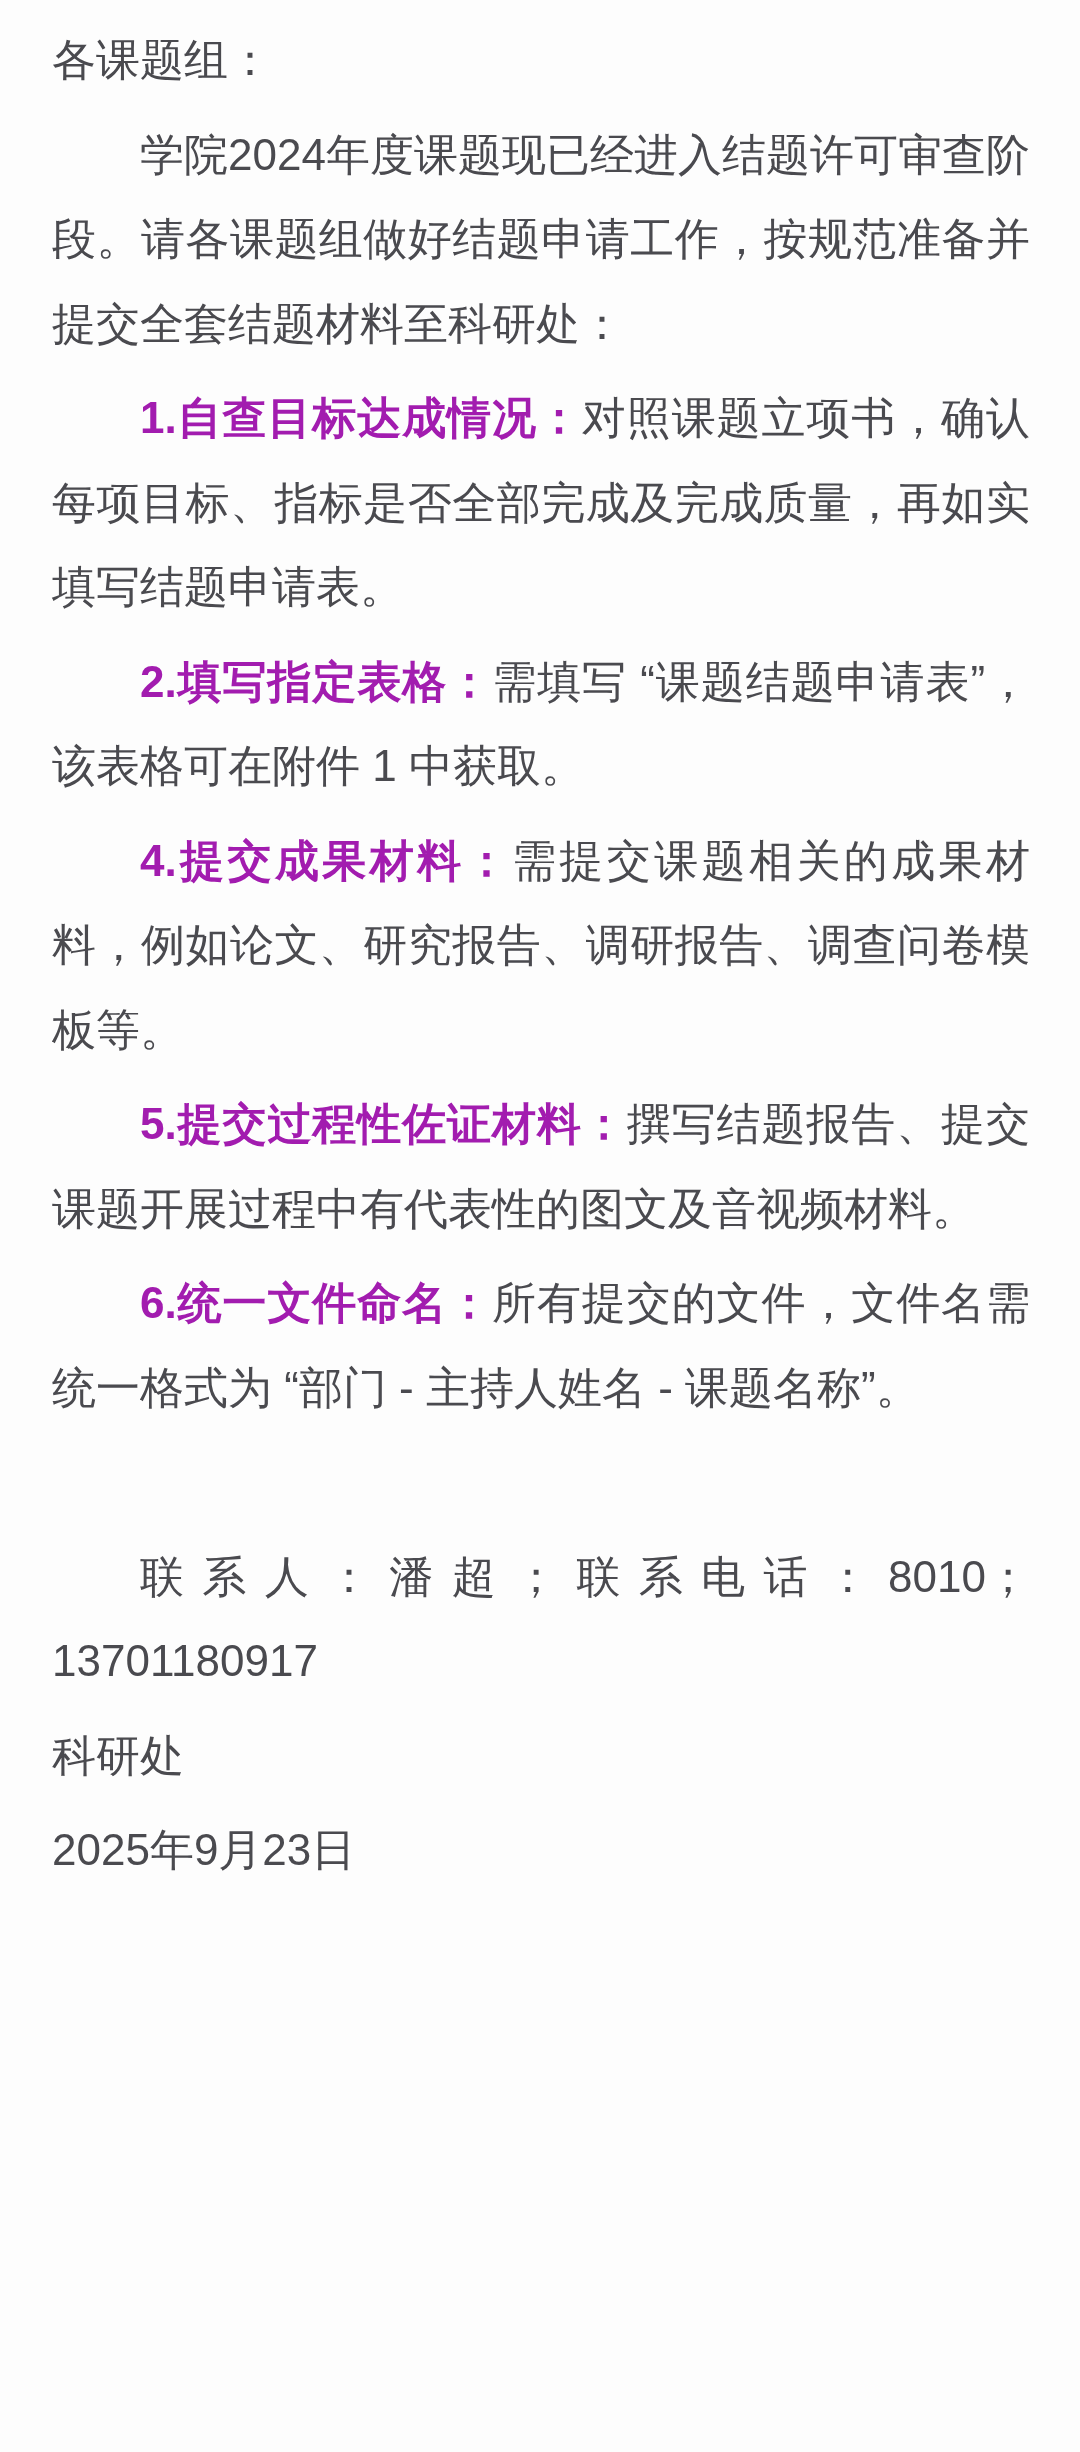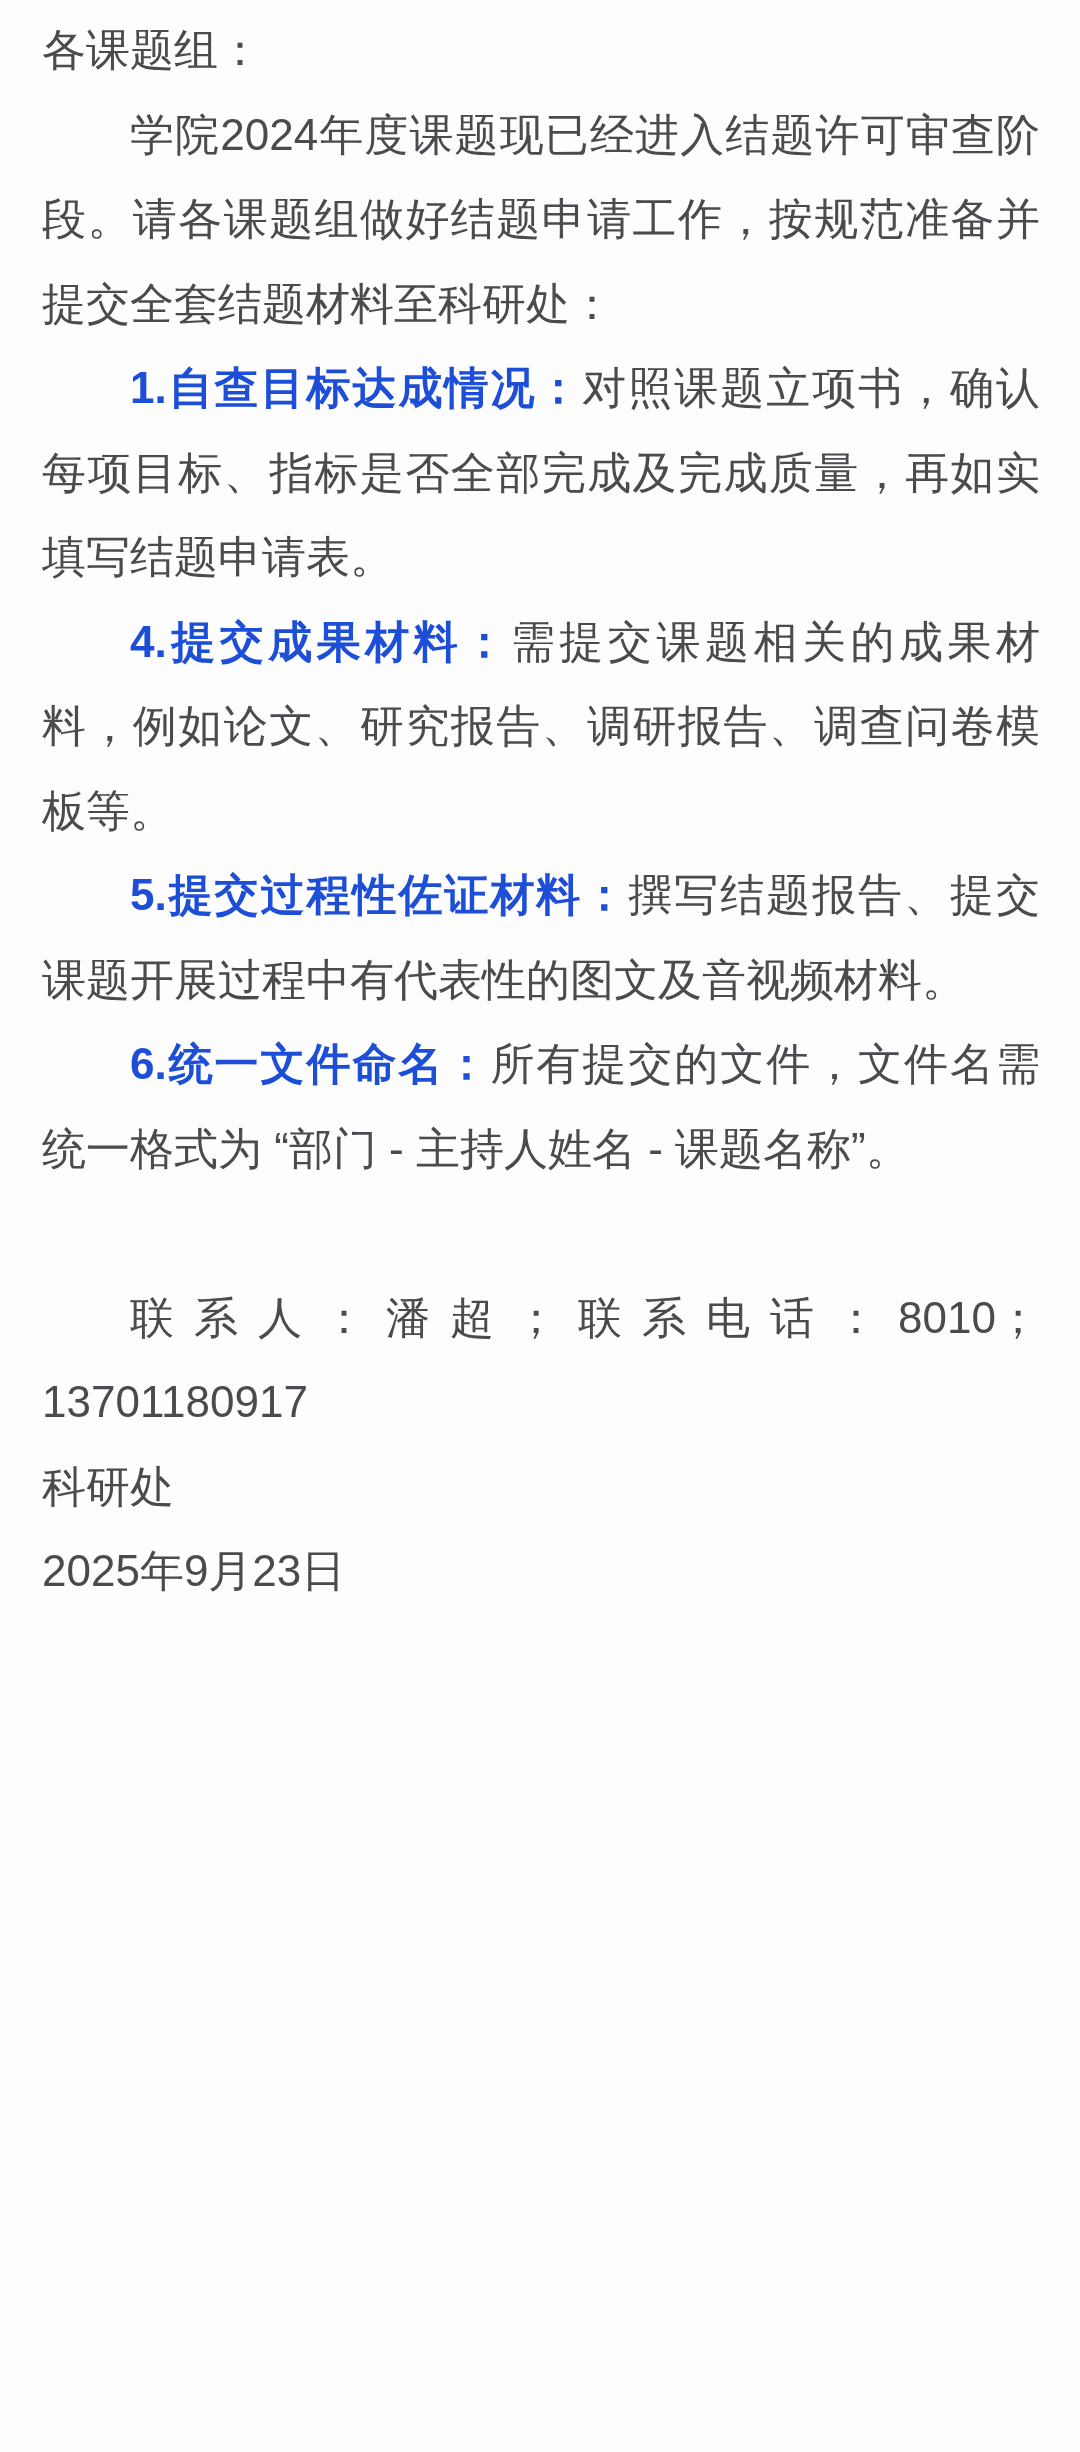--- a/index.html
+++ b/index.html
@@ -13,49 +13,50 @@
     height: 2452px;
     padding: 8px 40px 0 42px;
     background: #fdfdfd;
     color: #4a4a4f;
     font-family: "Liberation Sans", "DejaVu Sans", sans-serif;
     font-size: 44px;
     line-height: 84.5px;
     overflow: hidden;
   }
   .doc p {
-    margin: 0;
+    margin: 10px;
     text-align: justify;
     text-justify: inter-ideograph;
   }
   .indent {
     text-indent: 2em;
   }
   .b {
     font-weight: 700;
-    color: #1d4ed8;
+    color: #a21caf;
   }
   .right {
     text-align: center;
   }
   .spacer {
     height: 84.5px;
   }
 </style>
 </head>
 <body>
 
 <div class="doc">
 
   <p>各课题组：</p>
 
   <p class="indent">学院2024年度课题现已经进入结题许可审查阶段。请各课题组做好结题申请工作，按规范准备并提交全套结题材料至科研处：</p>
 
   <p class="indent"><span class="b">1.自查目标达成情况：</span><span>对照课题立项书，确认每项目标、指标是否全部完成及完成质量，再如实填写结题申请表。</span><span class="b"></span></p>
 
+  <p class="indent"><span class="b">2.填写指定表格：</span><span>需填写 “课题结题申请表”，该表格可在附件 1 中获取。</span><span class="b"></span></p>
 
 
   <p class="indent"><span class="b">4.提交成果材料：</span><span>需提交课题相关的成果材料，例如论文、研究报告、调研报告、调查问卷模板等。</span><span class="b"></span></p>
 
   <p class="indent"><span class="b">5.提交过程性佐证材料：</span><span>撰写结题报告、提交课题开展过程中有代表性的图文及音视频材料。</span><span class="b"></span></p>
 
   <p class="indent"><span class="b">6.统一文件命名：</span><span>所有提交的文件，文件名需统一格式为 “部门 - 主持人姓名 - 课题名称”。</span><span class="b"></span></p>
 
 
   <div class="spacer"></div>

